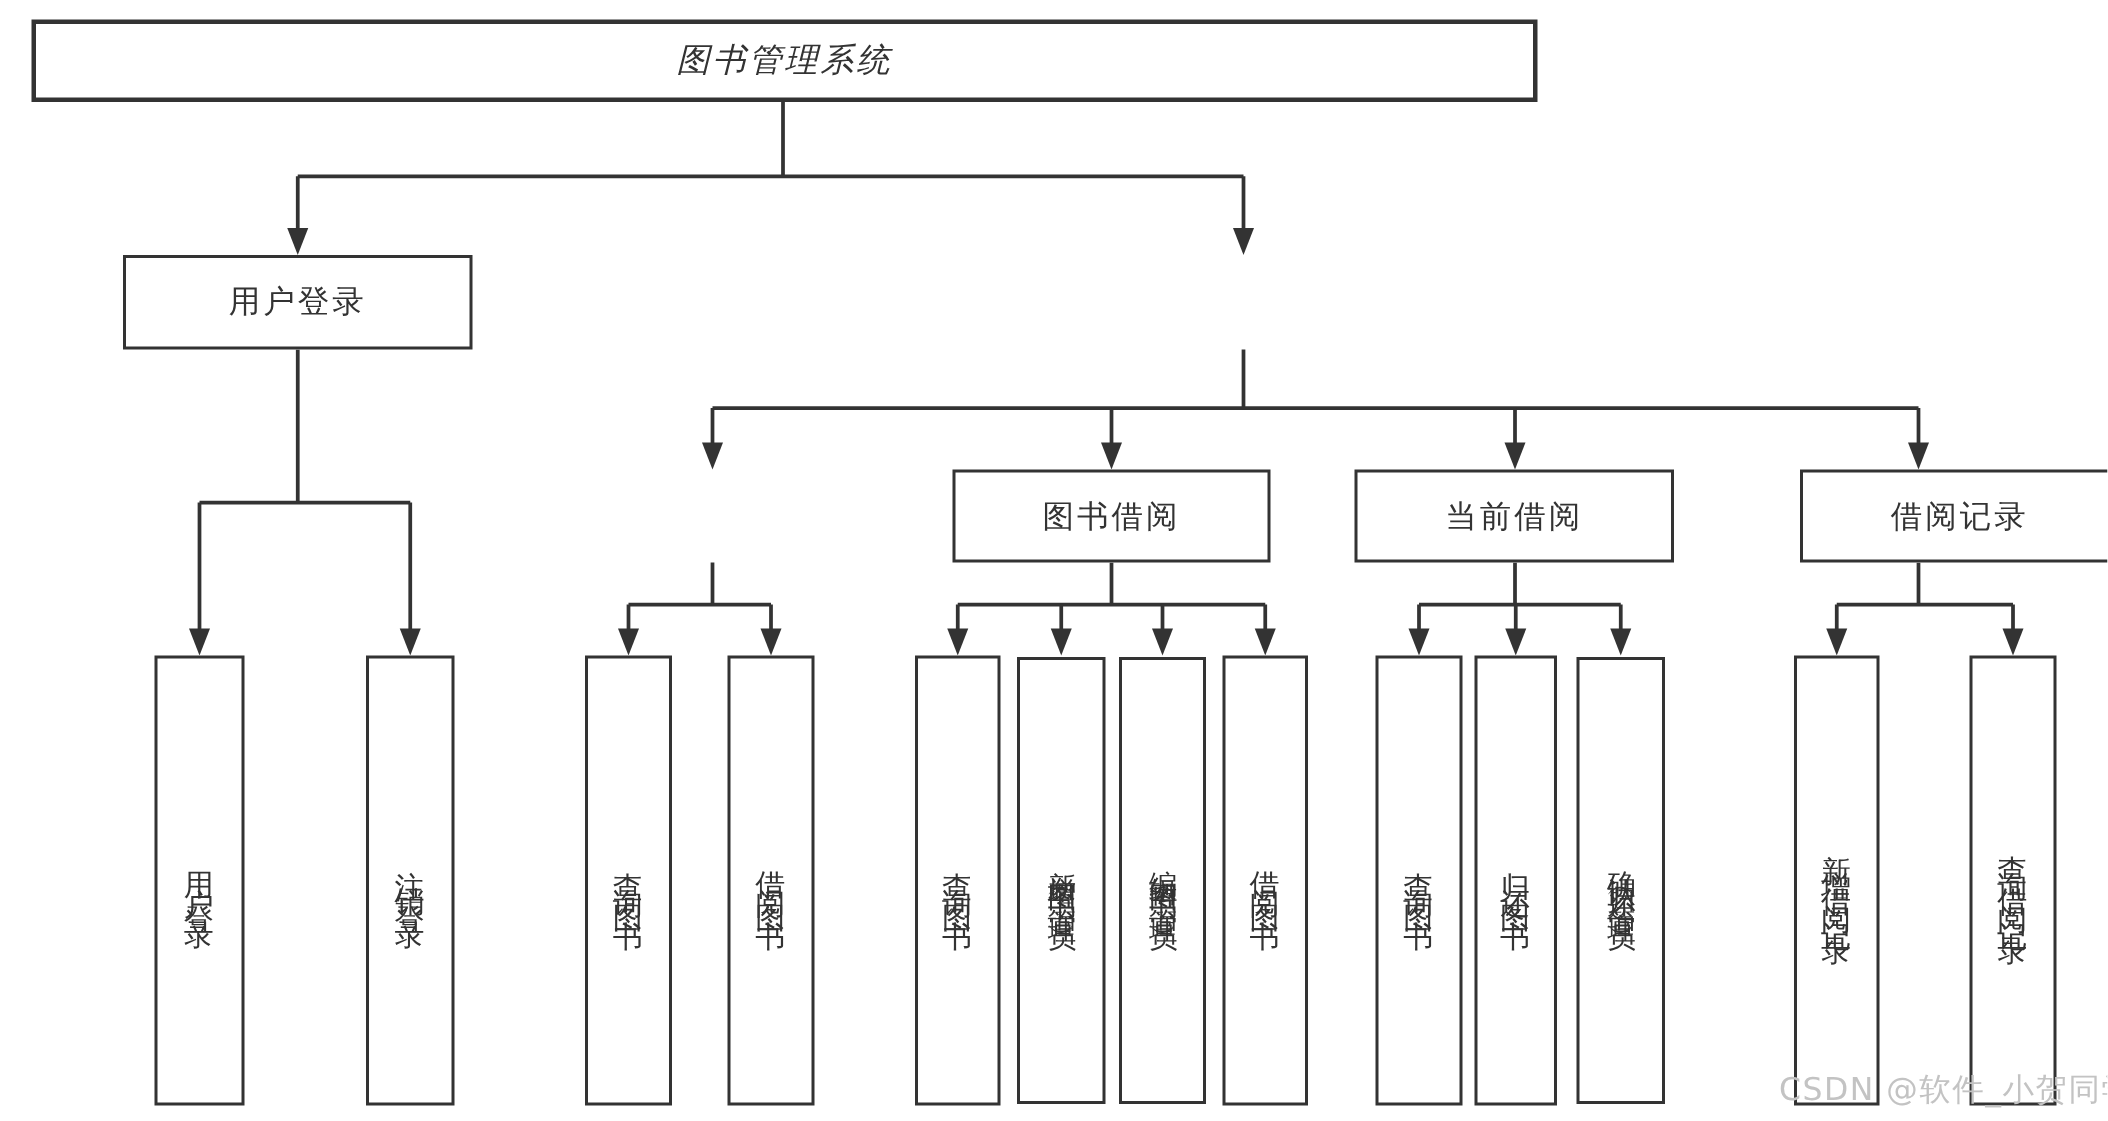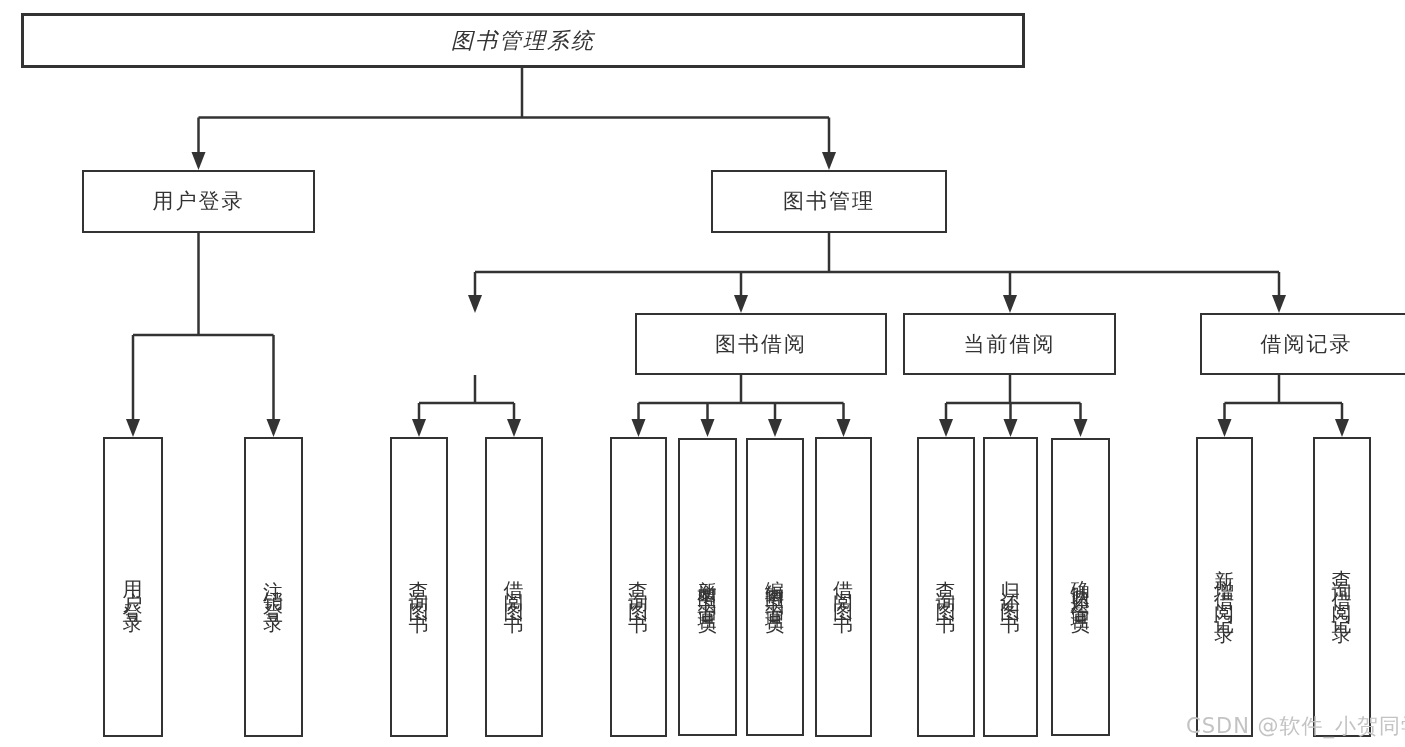--- a/index.html
+++ b/index.html
@@ -89,23 +89,22 @@
     <line x1="1224.5" y1="403" x2="1342" y2="403"></line>
     <line x1="1224.5" y1="403" x2="1224.5" y2="420"></line>
     <polygon points="1217.5,419 1231.5,419 1224.5,437" stroke="none"></polygon>
     <line x1="1342" y1="403" x2="1342" y2="420"></line>
     <polygon points="1335,419 1349,419 1342,437" stroke="none"></polygon>
   </svg>
 
   <div class="box h root" style="left:21px;top:13px;width:1004px;height:55px">图书管理系统</div>
 
   <div class="box h" style="left:82px;top:170px;width:233px;height:63px">用户登录</div>
-  <div class="box h" style="left:711px;top:170px;width:236px;height:63px">图书管理</div>
 
-  <div class="box h" style="left:635px;top:313px;width:252px;height:62px">图书借阅</div>
+  <div class="box h" style="left:635px;top:313px;width:212px;height:62px">图书借阅</div>
   <div class="box h" style="left:903px;top:313px;width:213px;height:62px">当前借阅</div>
   <div class="box h" style="left:1200px;top:313px;width:213px;height:62px">借阅记录</div>
 
   <div class="box v" style="left:103px;top:437px;width:60px;height:300px">用户登录</div>
   <div class="box v" style="left:244px;top:437px;width:59px;height:300px">注销登录</div>
 
   <div class="box v" style="left:390px;top:437px;width:58px;height:300px">查询图书</div>
   <div class="box v" style="left:485px;top:437px;width:58px;height:300px">借阅图书</div>
 
   <div class="box v" style="left:610px;top:437px;width:57px;height:300px">查询图书</div>

